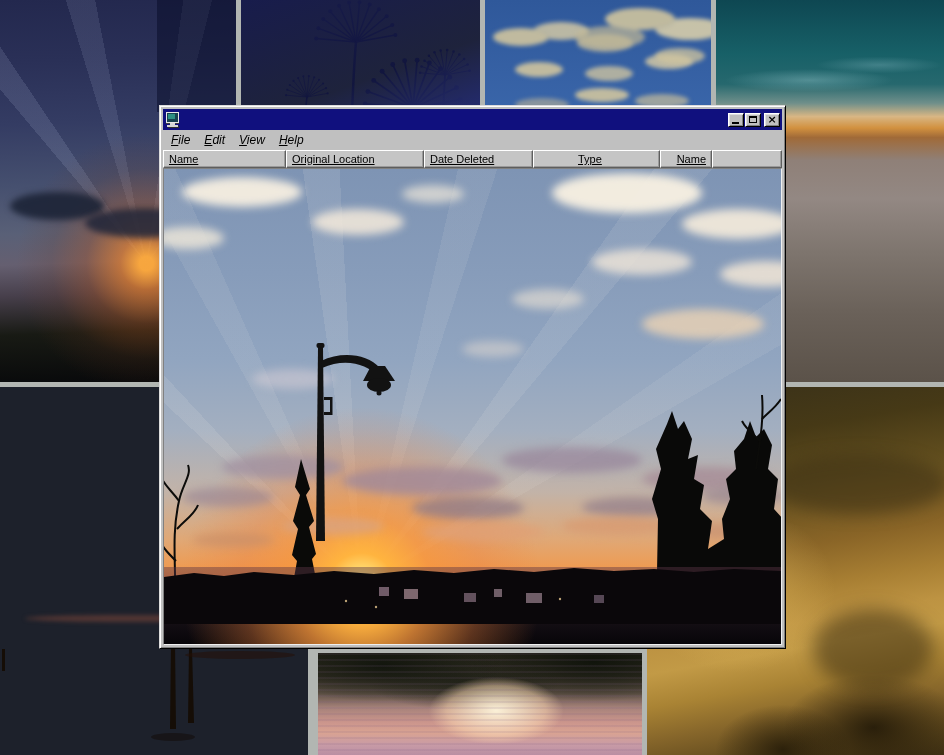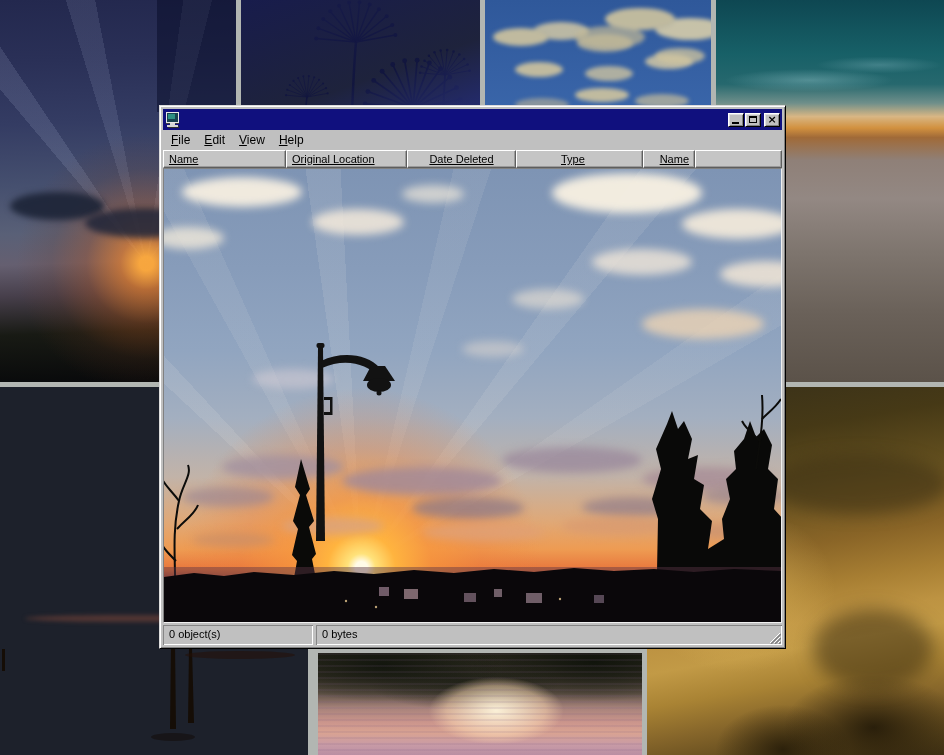--- a/index.html
+++ b/index.html
@@ -70,21 +70,21 @@
   .tb-title{flex:1;color:#fff;font-size:12px;font-weight:bold;overflow:hidden;white-space:nowrap;}
   .tb-btns{display:flex;align-items:center;gap:1px;}
   .tb-btn{width:16px;height:14px;background:#c0c0c0;border:1px solid;border-color:#fff #000 #000 #fff;
     box-shadow:inset 1px 1px 0 #dfdfdf, inset -1px -1px 0 #808080;
     display:flex;align-items:center;justify-content:center;box-sizing:border-box;position:relative;}
   .tb-btn.close{margin-left:2px;}
   .g-min{position:absolute;left:3px;bottom:2px;width:7px;height:2px;background:#000;}
   .g-max{width:8px;height:7px;border:1px solid #000;border-top:2px solid #000;box-sizing:border-box;}
   .g-close{font-size:11px;font-weight:bold;line-height:10px;color:#000;font-family:"DejaVu Sans",sans-serif;}
   .menubar{height:20px;display:flex;align-items:center;font-size:12px;color:#000;padding-left:1px;flex:0 0 auto;}
-  .menu-item{padding:14px 7px;}
+  .menu-item{padding:14px 7px;font-style:italic;}
   .menu-item u{text-decoration:underline;}
   .header-row{height:18px;display:flex;flex:0 0 auto;font-size:11px;color:#000;text-decoration:underline;}
   .hcell{box-sizing:border-box;background:#c5c5c5;padding:2px 5px;white-space:nowrap;overflow:hidden;
     border-top:1px solid #fff;border-left:1px solid #fff;border-right:1px solid #5e5e5e;border-bottom:1px solid #5e5e5e;
     box-shadow:inset -1px -1px 0 #9a9a9a;}
   .hcell.right{text-align:right;}
   .content{flex:1;position:relative;overflow:hidden;
     border:1px solid;border-color:#808080 #efefef #efefef #808080;}
   
   .photo{position:absolute;inset:0;
@@ -240,22 +240,22 @@
 
   <div class="menubar">
     <span class="menu-item"><u>F</u><span>ile</span></span>
     <span class="menu-item"><u>E</u><span>dit</span></span>
     <span class="menu-item"><u>V</u><span>iew</span></span>
     <span class="menu-item"><u>H</u><span>elp</span></span>
   </div>
 
   <div class="header-row">
     <div class="hcell" style="width:123px;">Name</div>
-    <div class="hcell" style="width:121px;">Original Location</div>
-    <div class="hcell" style="width:109px;text-align:center;">Date Deleted</div>
+    <div class="hcell" style="width:138px;">Original Location</div>
+    <div class="hcell" style="width:109px;">Date Deleted</div>
     <div class="hcell" style="width:127px;padding-left:44px;">Type</div>
     <div class="hcell right" style="width:52px;">Name</div>
     <div class="hcell" style="flex:1;"></div>
   </div>
 
   <div class="content">
     <div class="photo">
 
       <div class="cl" style="left:18px;top:8px;width:120px;height:30px;background:rgba(246,238,224,.95);"></div>
       <div class="cl" style="left:-12px;top:58px;width:72px;height:22px;background:rgba(240,232,218,.8);"></div>
@@ -324,27 +324,13 @@
           <rect x="362" y="424" width="16" height="10" fill="#8a7480"></rect>
           <rect x="430" y="426" width="10" height="8" fill="#6a5868"></rect>
           <circle cx="182" cy="432" r="1.2" fill="#e8c890"></circle>
           <circle cx="212" cy="438" r="1.2" fill="#e8c890"></circle>
           <circle cx="396" cy="430" r="1.2" fill="#e8c890"></circle>
         </g>
       </svg>
     </div>
   </div>
 
-  <div class="statusbar">
-    <div class="spanel p1">0 object(s)</div>
-    <div class="spanel p2">
-      <span>0 bytes</span>
-      <svg class="grip" viewBox="0 0 13 13">
-        <path d="M12 2 L2 12" stroke="#fff" stroke-width="1"></path>
-        <path d="M13 3 L3 13" stroke="#808080" stroke-width="1.4"></path>
-        <path d="M12 6 L6 12" stroke="#fff" stroke-width="1"></path>
-        <path d="M13 7 L7 13" stroke="#808080" stroke-width="1.4"></path>
-        <path d="M12 10 L10 12" stroke="#fff" stroke-width="1"></path>
-        <path d="M13 11 L11 13" stroke="#808080" stroke-width="1.4"></path>
-      </svg>
-    </div>
-  </div>
 </div>
 
 </body></html>

